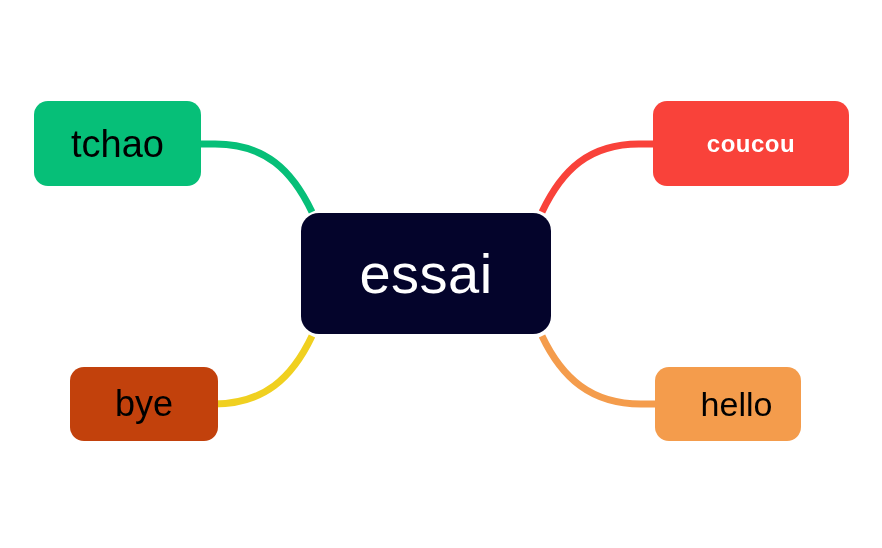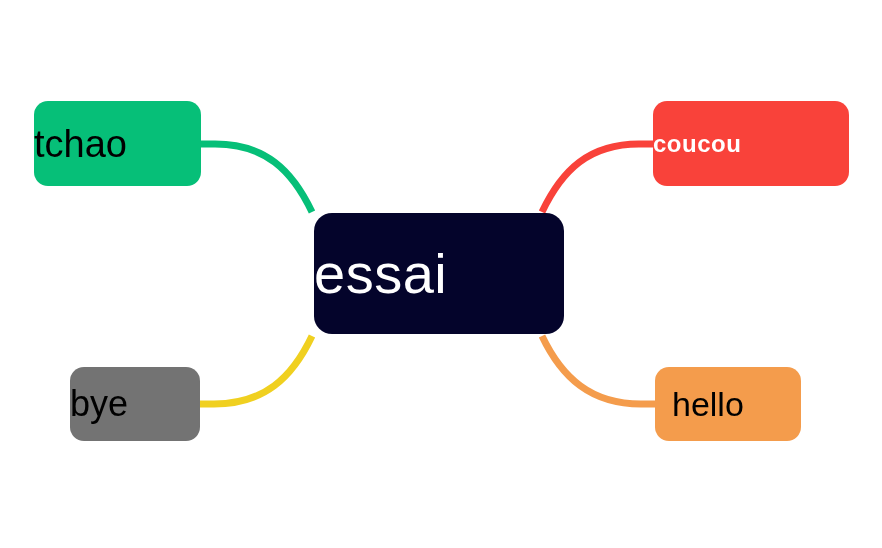--- a/index.html
+++ b/index.html
@@ -26,41 +26,41 @@
     top: 0;
     width: 882px;
     height: 548px;
     pointer-events: none;
   }
 
   .node {
     position: absolute;
     display: flex;
     align-items: center;
+    justify-content: center;
     border-radius: 14px;
     user-select: none;
     white-space: nowrap;
     line-height: 1;
   }
 
   .node-label {
     display: block;
     line-height: 1;
   }
 
   
   #node-central {
     left: 301px;
     top: 213px;
     width: 250px;
     height: 121px;
     background: #04042b;
     border-radius: 18px;
     z-index: 3;
-    margin-left: 13px;
   }
   #node-central .node-label {
     color: #ffffff;
     font-size: 56px;
     font-weight: 400;
     letter-spacing: 0.5px;
   }
 
   
   #node-tchao {
@@ -88,23 +88,23 @@
   #node-coucou .node-label {
     color: #ffffff;
     font-size: 24px;
     font-weight: 700;
     letter-spacing: 0.5px;
   }
 
   #node-bye {
     left: 70px;
     top: 367px;
-    width: 130px;
+    width: 148px;
     height: 74px;
-    background: #737373;
+    background: #c2410c;
     z-index: 3;
   }
   #node-bye .node-label {
     color: #000000;
     font-size: 36px;
     font-weight: 400;
   }
 
   #node-hello {
     left: 655px;

